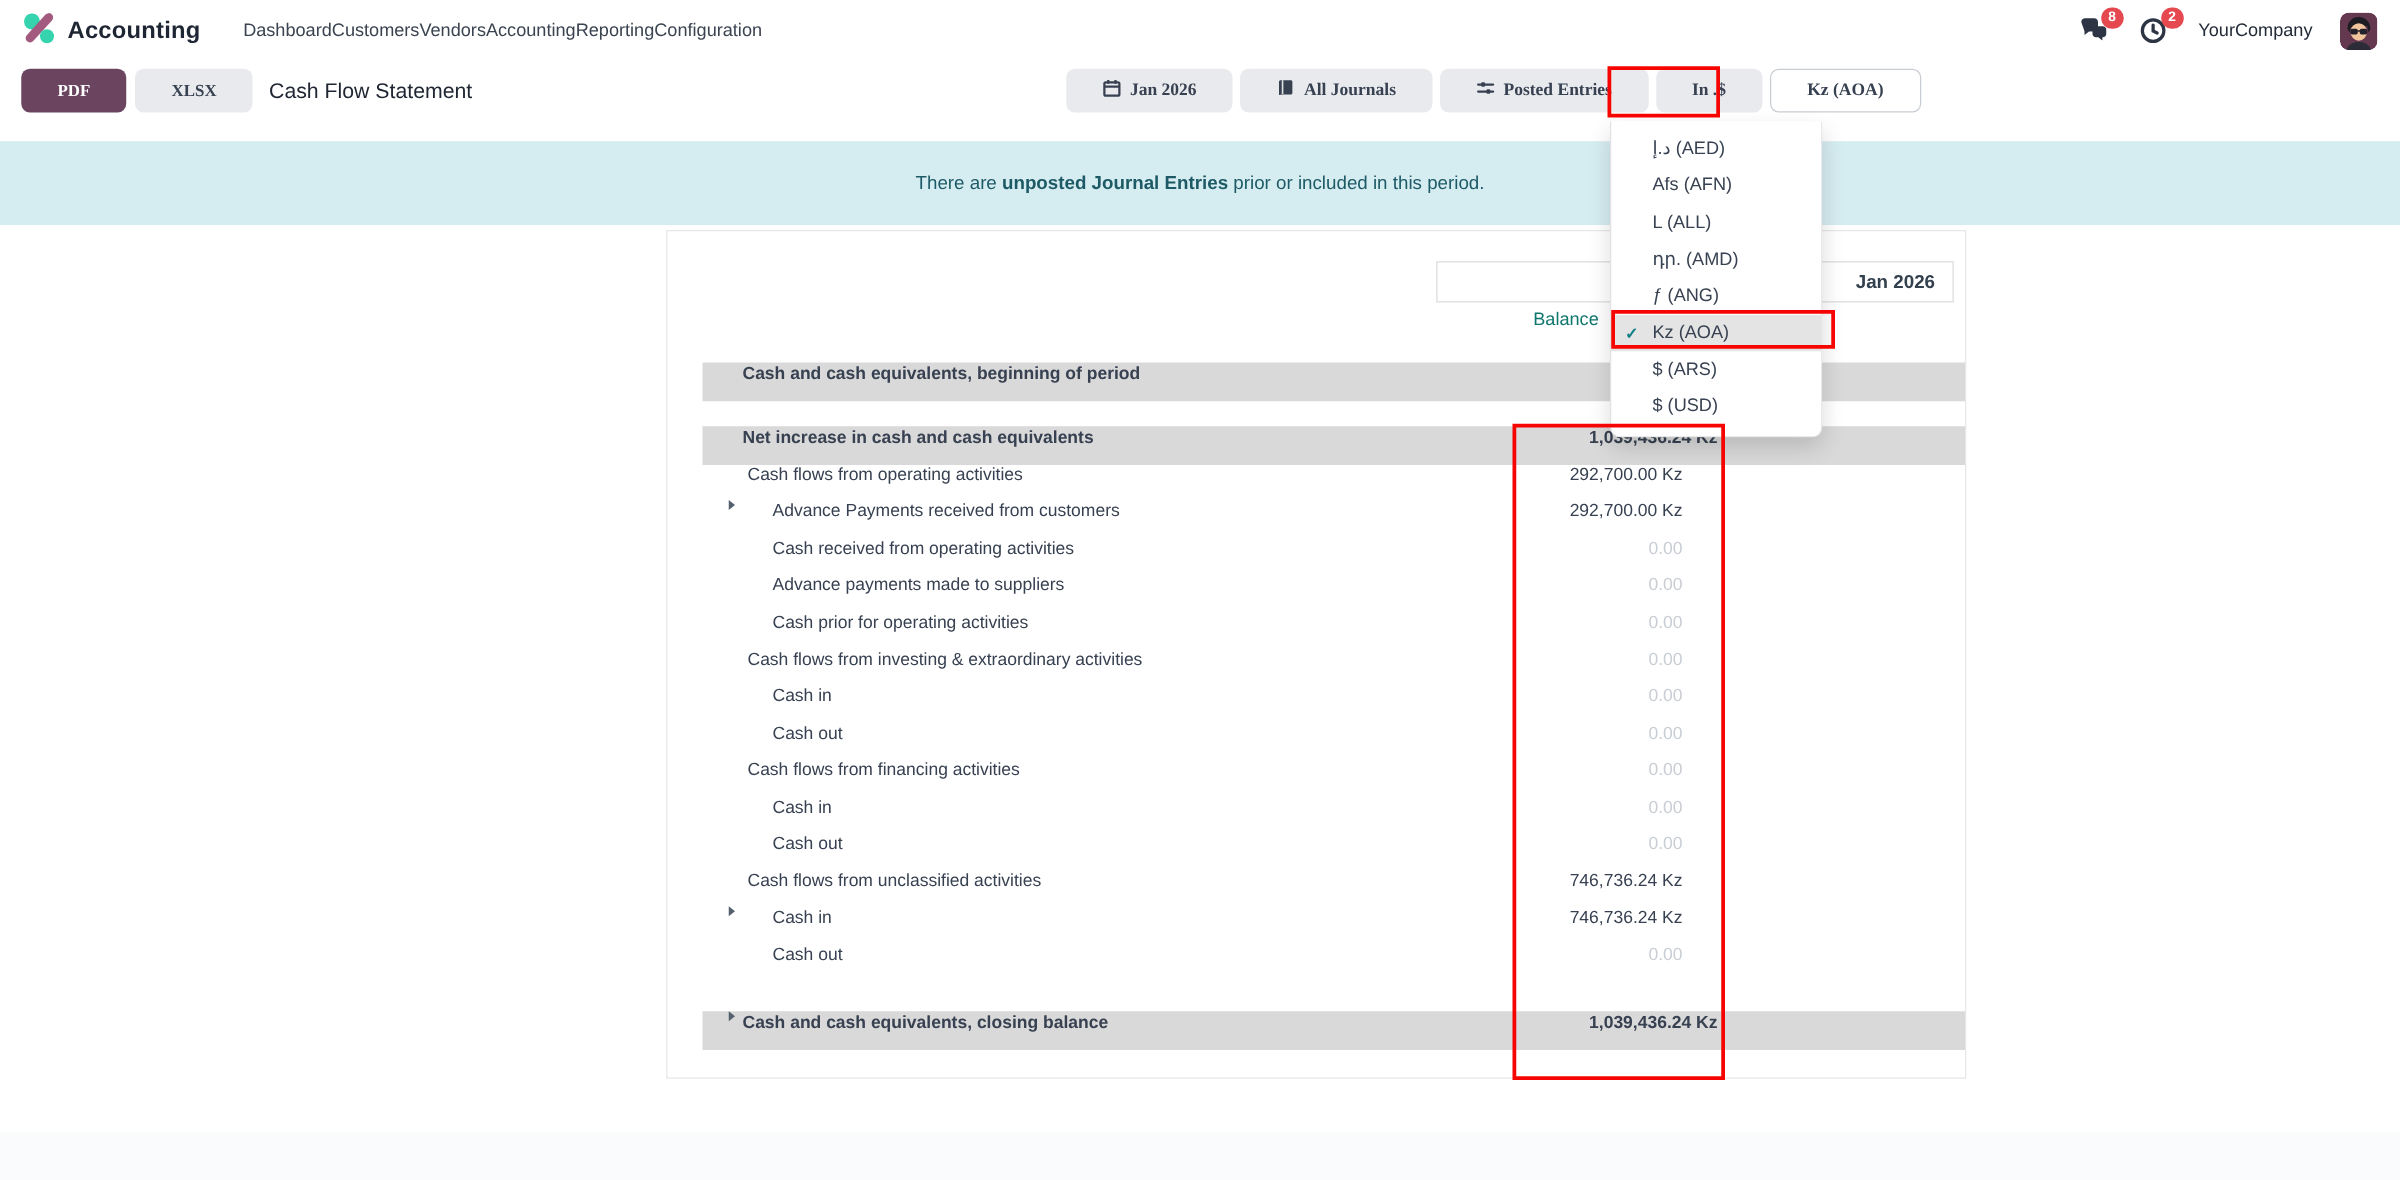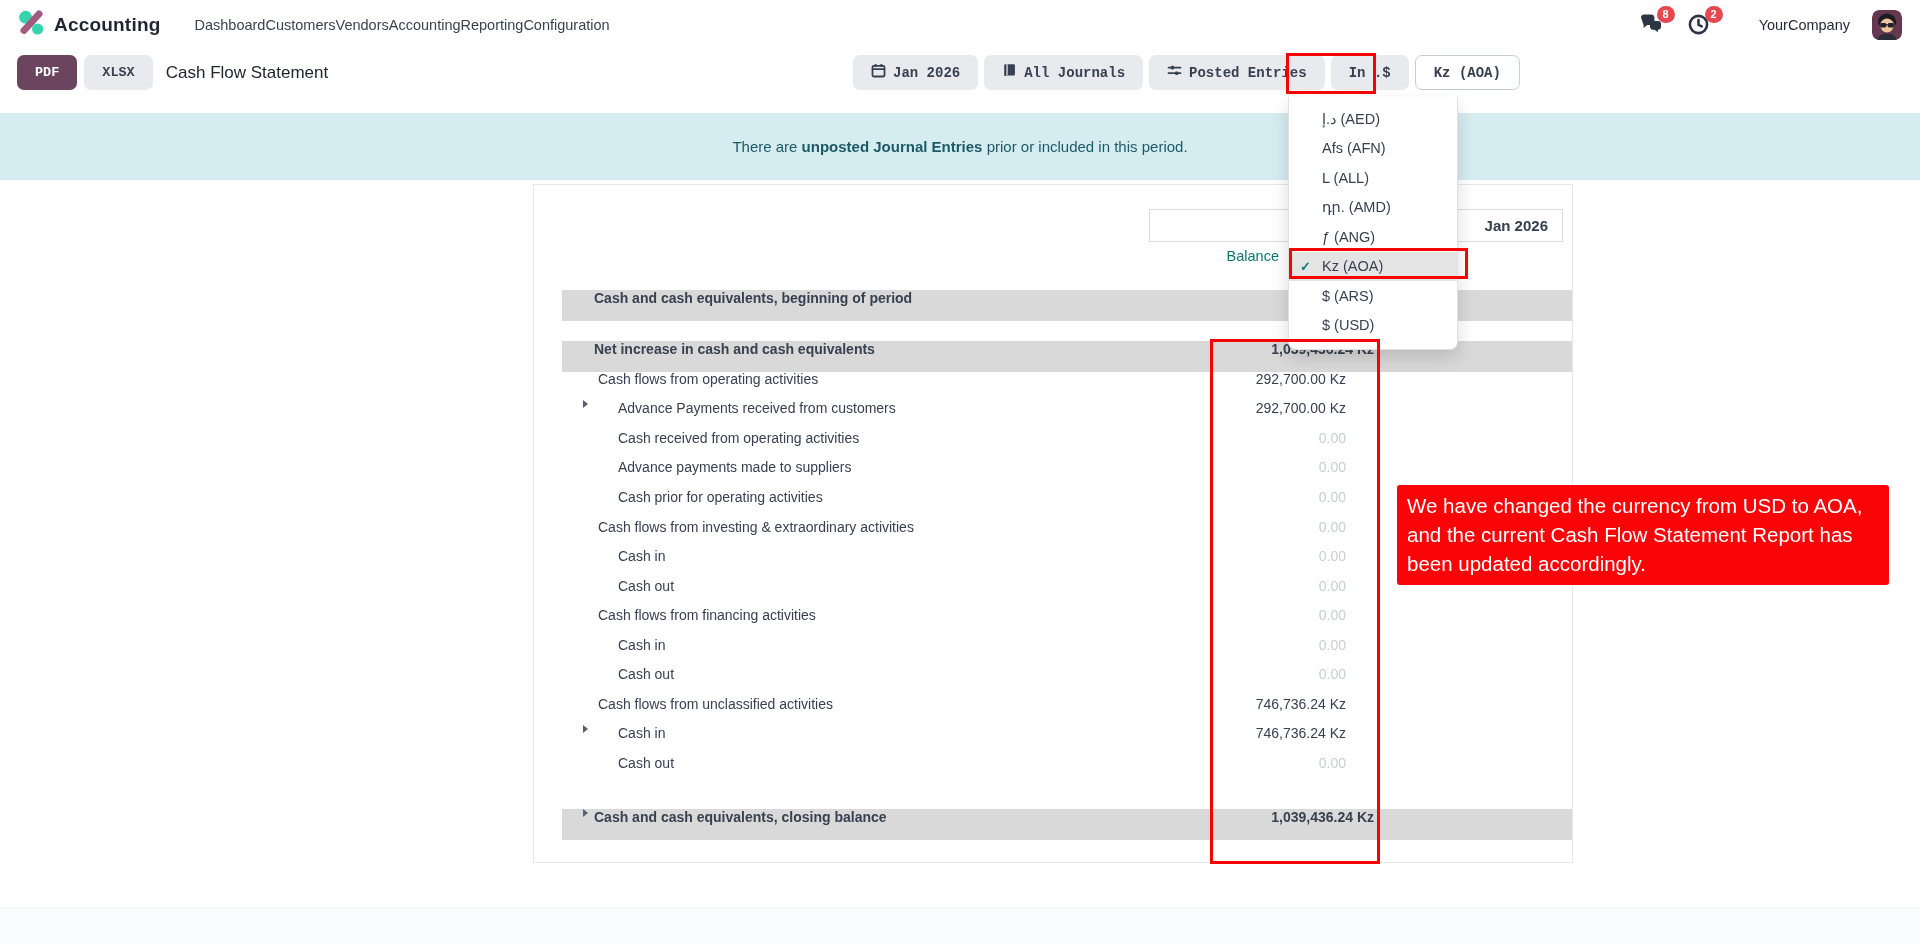--- a/index.html
+++ b/index.html
@@ -8,26 +8,26 @@
 
   
   .nav { position:absolute; left:0; top:0; width:1920px; height:49px; background:#fff; display:flex; align-items:center; padding:0 18px; }
   .brand { display:flex; align-items:center; gap:9px; margin-right:34px; cursor:pointer; }
   .brand-name { font-size:19px; font-weight:700; color:#1f2633; letter-spacing:.2px; }
   .menu { display:flex; }
   .menu-item { font-size:14.5px; color:#3a4350; cursor:pointer; }
   .nav-right { margin-left:auto; display:flex; align-items:center; gap:22px; }
   .icon-wrap { position:relative; width:26px; height:24px; cursor:pointer; }
   .badge { position:absolute; top:-7px; right:-10px; background:#e5484f; color:#fff; font-size:11px; font-weight:700; line-height:1; padding:3px 5.5px; border-radius:999px; min-width:18px; text-align:center; }
-  .company-name { font-size:14.5px; color:#232b38; cursor:pointer;margin-left:24px; }
+  .company-name { font-size:14.5px; color:#232b38; cursor:pointer; }
   .avatar { width:30px; height:30px; border-radius:7px; overflow:hidden; cursor:pointer; }
 
   
   .toolbar-left { position:absolute; left:17px; top:55px; display:flex; align-items:center; gap:7px; }
-  .btn { height:35px; display:inline-flex; align-items:center; gap:7px; padding:0 18px; border-radius:7px; font-size:13.5px; font-weight:600; color:#374151; background:#e9eaed; border:none; cursor:pointer; font-family:Liberation Mono, monospace; }
+  .btn { height:35px; display:inline-flex; align-items:center; gap:7px; padding:0 29px; border-radius:7px; font-size:13.5px; font-weight:600; color:#374151; background:#e9eaed; border:none; cursor:pointer; font-family:Liberation Serif, serif; }
   .btn-pdf { background:#6b4560; color:#fff; font-weight:700; }
   .btn-xlsx { background:#e9eaed; color:#374151; font-weight:700; }
   .page-title { font-size:17px; color:#202733; margin-left:6px; }
   .toolbar-center { position:absolute; left:853px; top:55px; display:flex; align-items:center; gap:6px; }
   .btn-filter { font-size:14px; }
   .btn-currency { background:#fff; border:1px solid #c8cdd3; font-size:14px; }
   .fic { display:inline-block; }
 
   
   .banner { position:absolute; left:0; top:113px; width:1920px; height:67px; background:#d5ecf1; display:flex; align-items:center; justify-content:center; font-size:15px; color:#1d5a66; z-index:1; }
@@ -271,16 +271,15 @@
         <span>$ (ARS)</span>
       </div>
     <div class="dd-item">
         <span>$ (USD)</span>
       </div>
   </div>
 
   <div class="anno anno-rect-button"></div>
   <div class="anno anno-rect-dditem"></div>
   <div class="anno anno-rect-column"></div>
-  <div class="anno-box">We have changed the currency from USD to AOA, and the current Cash Flow Statement Report has been updated accordingly.</div>
 
   <div class="bottom-strip"></div>
 </div>
 
 </body></html>

